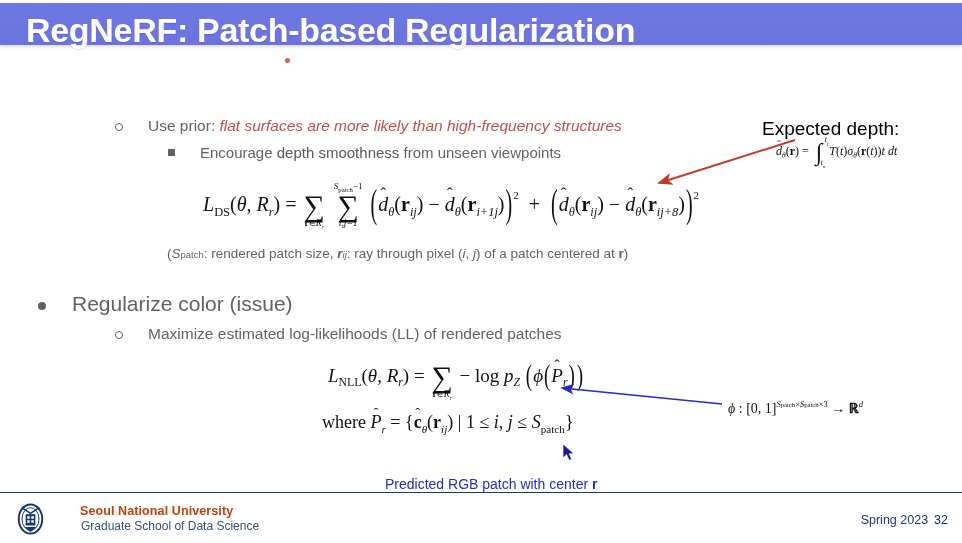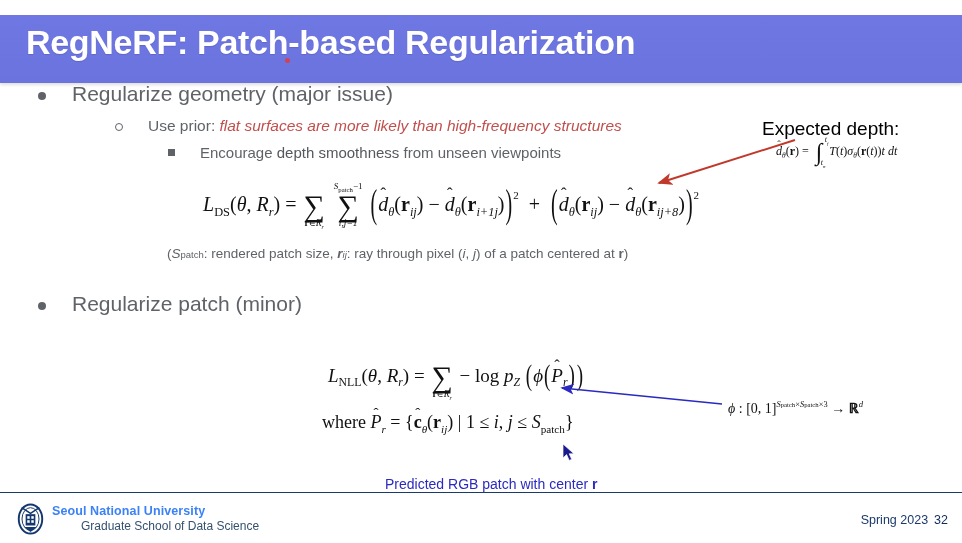--- a/index.html
+++ b/index.html
@@ -15,25 +15,24 @@
   }
   .slide {
     position: absolute; inset: 0;
     background: #ffffff;
   }
 
   
   .titlebar {
     position: absolute;
     left: 0; top: 3px;
-    width: 962px; height: 68px;
+    width: 962px; height: 42px;
     background: #6d75e0;
     background: linear-gradient(180deg,#6f77e2 0%, #6b73df 100%);
     box-shadow: 0 2px 3px rgba(0,0,0,0.13);
-    margin-top: 12px;
   }
   .title-text {
     position: absolute;
     left: 26px; top: 8px;
     font-size: 34px;
     font-weight: 700;
     color: #ffffff;
     letter-spacing: -0.3px;
     white-space: nowrap;
     text-shadow: 0 1px 1px rgba(0,0,0,0.12);
@@ -192,21 +191,21 @@
   .logo {
     position: absolute;
     left: 14px; top: 502px;
     width: 33px; height: 34px;
   }
   .foot-text {
     position: absolute;
     left: 52px; top: 504px;
   }
   .foot-line1 {
-    font-size: 12.5px; font-weight: 700; color: #3b82f6; letter-spacing: .1px;
+    font-size: 12.5px; font-weight: 700; color: #c2410c; letter-spacing: .1px; margin-left: 28px;
   }
   .foot-line2 {
     font-size: 12px; color: #34516f; margin-top: 1px; margin-left: 29px;
   }
   .foot-right {
     position: absolute;
     right: 14px; top: 513px;
     font-size: 12.5px;
     color: #1b3a6b;
     white-space: nowrap;
@@ -218,24 +217,20 @@
 </head>
 <body>
 
 <div class="slide">
 
   <div class="titlebar">
     <div class="title-text">RegNeRF: Patch-based Regularization</div>
   </div>
   <div class="title-reddot"></div>
 
-  <div class="b1" style="left:72px; top:82px;">
-    <span class="dot"></span>
-    <span>Regularize geometry (major issue)</span>
-  </div>
 
   <div class="b2" style="left:122px; top:117px;">
     <span class="ring"></span>
     <span>Use prior: </span><span class="em-red">flat surfaces are more likely than high-frequency structures</span>
   </div>
 
   <div class="b3" style="left:200px; top:144px;">
     <span class="sq"></span>
     <span>Encourage </span><span class="bold-gray">depth smoothness</span><span> from unseen viewpoints</span>
   </div>
@@ -275,23 +270,27 @@
     <span class="int-stack">
       <span class="up"><span class="mi">t</span><sub class="mi">f</sub></span>
       <span class="glyph">∫</span>
       <span class="dn"><span class="mi">t</span><sub class="mi">n</sub></span>
     </span>
     <span class="mup">&nbsp;</span><span class="mi">T</span><span class="mup">(</span><span class="mi">t</span><span class="mup">)</span><span class="mi">σ</span><sub class="mi">θ</sub><span class="mup">(</span><span class="bf">r</span><span class="mup">(</span><span class="mi">t</span><span class="mup">))</span><span class="mi">t&nbsp;dt</span>
   </div>
 
   <div class="b1" style="left:72px; top:292px;">
     <span class="dot"></span>
-    <span>Regularize patch (minor)</span>
-  </div>
-
+    <span>Regularize color (issue)</span>
+  </div>
+
+  <div class="b2" style="left:122px; top:325px;">
+    <span class="ring"></span>
+    <span>Maximize estimated log-likelihoods (LL) of rendered patches</span>
+  </div>
 
   <div class="math" style="left:328px; top:353px; font-size:19px;">
     <span class="cal">L</span><sub class="mup">NLL</sub><span class="mup">(</span><span class="mi">θ</span><span class="mup">,&nbsp;</span><span class="cal">R</span><sub class="mi">r</sub><span class="mup">)&nbsp;=</span>
     <span class="sum-stack">
       <span class="up">&nbsp;</span>
       <span class="glyph">∑</span>
       <span class="dn"><span class="bf">r</span>∈<span class="cal">R</span><sub class="mi">r</sub></span>
     </span>
     <span class="mup">−&nbsp;log&nbsp;</span><span class="mi">p</span><sub class="mi">Z</sub>
     <span class="paren-med">(</span><span class="mi">ϕ</span><span class="paren-med">(</span><span class="hat-wrap"><span class="hat">̂</span><span class="mi">P</span></span><sub class="mi">r</sub><span class="paren-med">)</span><span class="paren-med">)</span>

